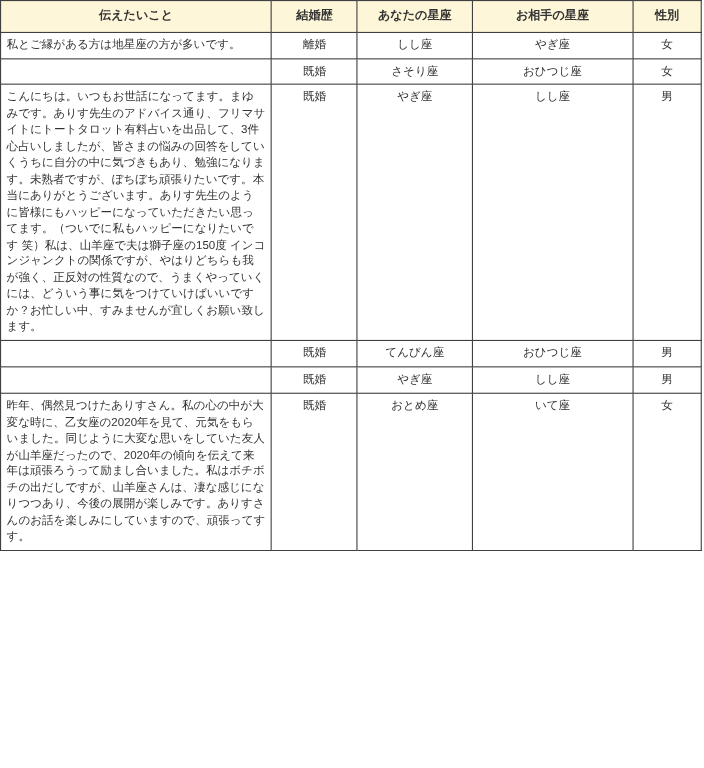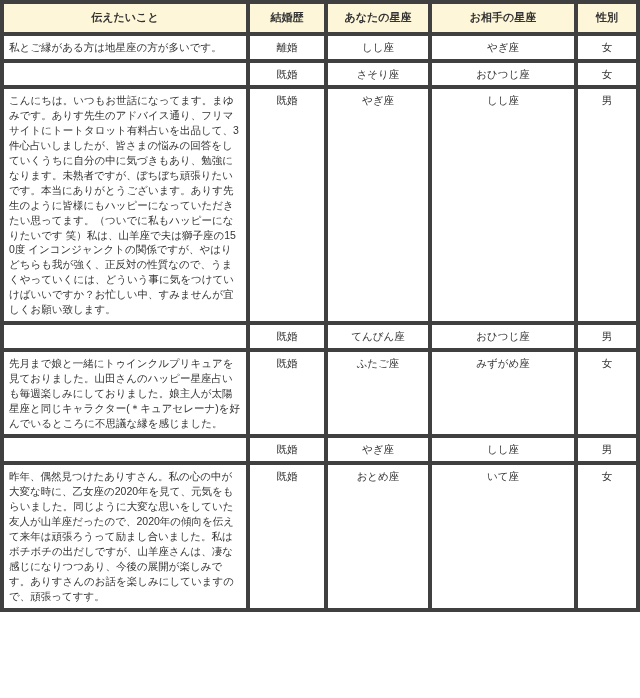--- a/index.html
+++ b/index.html
@@ -13,21 +13,21 @@
     color: #333333;
   }
   table.data-table {
     border-collapse: collapse;
     width: 638px;
     margin: 0;
     table-layout: fixed;
   }
   table.data-table th,
   table.data-table td {
-    border: 4px solid #404040;
+    border: 1px solid #404040;
     vertical-align: top;
     padding: 4px 5px 4px 5px;
     font-size: 10.5px;
     line-height: 1.42;
     word-break: break-all;
   }
   table.data-table thead th {
     background: #fdf6d8;
     text-align: center;
     font-weight: bold;
@@ -95,27 +95,20 @@
         <td class="c-gender">男</td>
       </tr>
       <tr>
         <td class="c-message"></td>
         <td class="c-status">既婚</td>
         <td class="c-sign">てんびん座</td>
         <td class="c-partner">おひつじ座</td>
         <td class="c-gender">男</td>
       </tr>
       <tr>
-        <td class="c-message">先月まで娘と一緒にトゥインクルプリキュアを見ておりました。山田さんのハッピー星座占いも毎週楽しみにしておりました。娘主人が太陽星座と同じキャラクター(＊キュアセレーナ)を好んでいるところに不思議な縁を感じました。</td>
-        <td class="c-status">既婚</td>
-        <td class="c-sign">ふたご座</td>
-        <td class="c-partner">みずがめ座</td>
-        <td class="c-gender">女</td>
-      </tr>
-      <tr>
         <td class="c-message"></td>
         <td class="c-status">既婚</td>
         <td class="c-sign">やぎ座</td>
         <td class="c-partner">しし座</td>
         <td class="c-gender">男</td>
       </tr>
       <tr>
         <td class="c-message">昨年、偶然見つけたありすさん。私の心の中が大変な時に、乙女座の2020年を見て、元気をもらいました。同じように大変な思いをしていた友人が山羊座だったので、2020年の傾向を伝えて来年は頑張ろうって励まし合いました。私はボチボチの出だしですが、山羊座さんは、凄な感じになりつつあり、今後の展開が楽しみです。ありすさんのお話を楽しみにしていますので、頑張ってすす。</td>
         <td class="c-status">既婚</td>
         <td class="c-sign">おとめ座</td>

